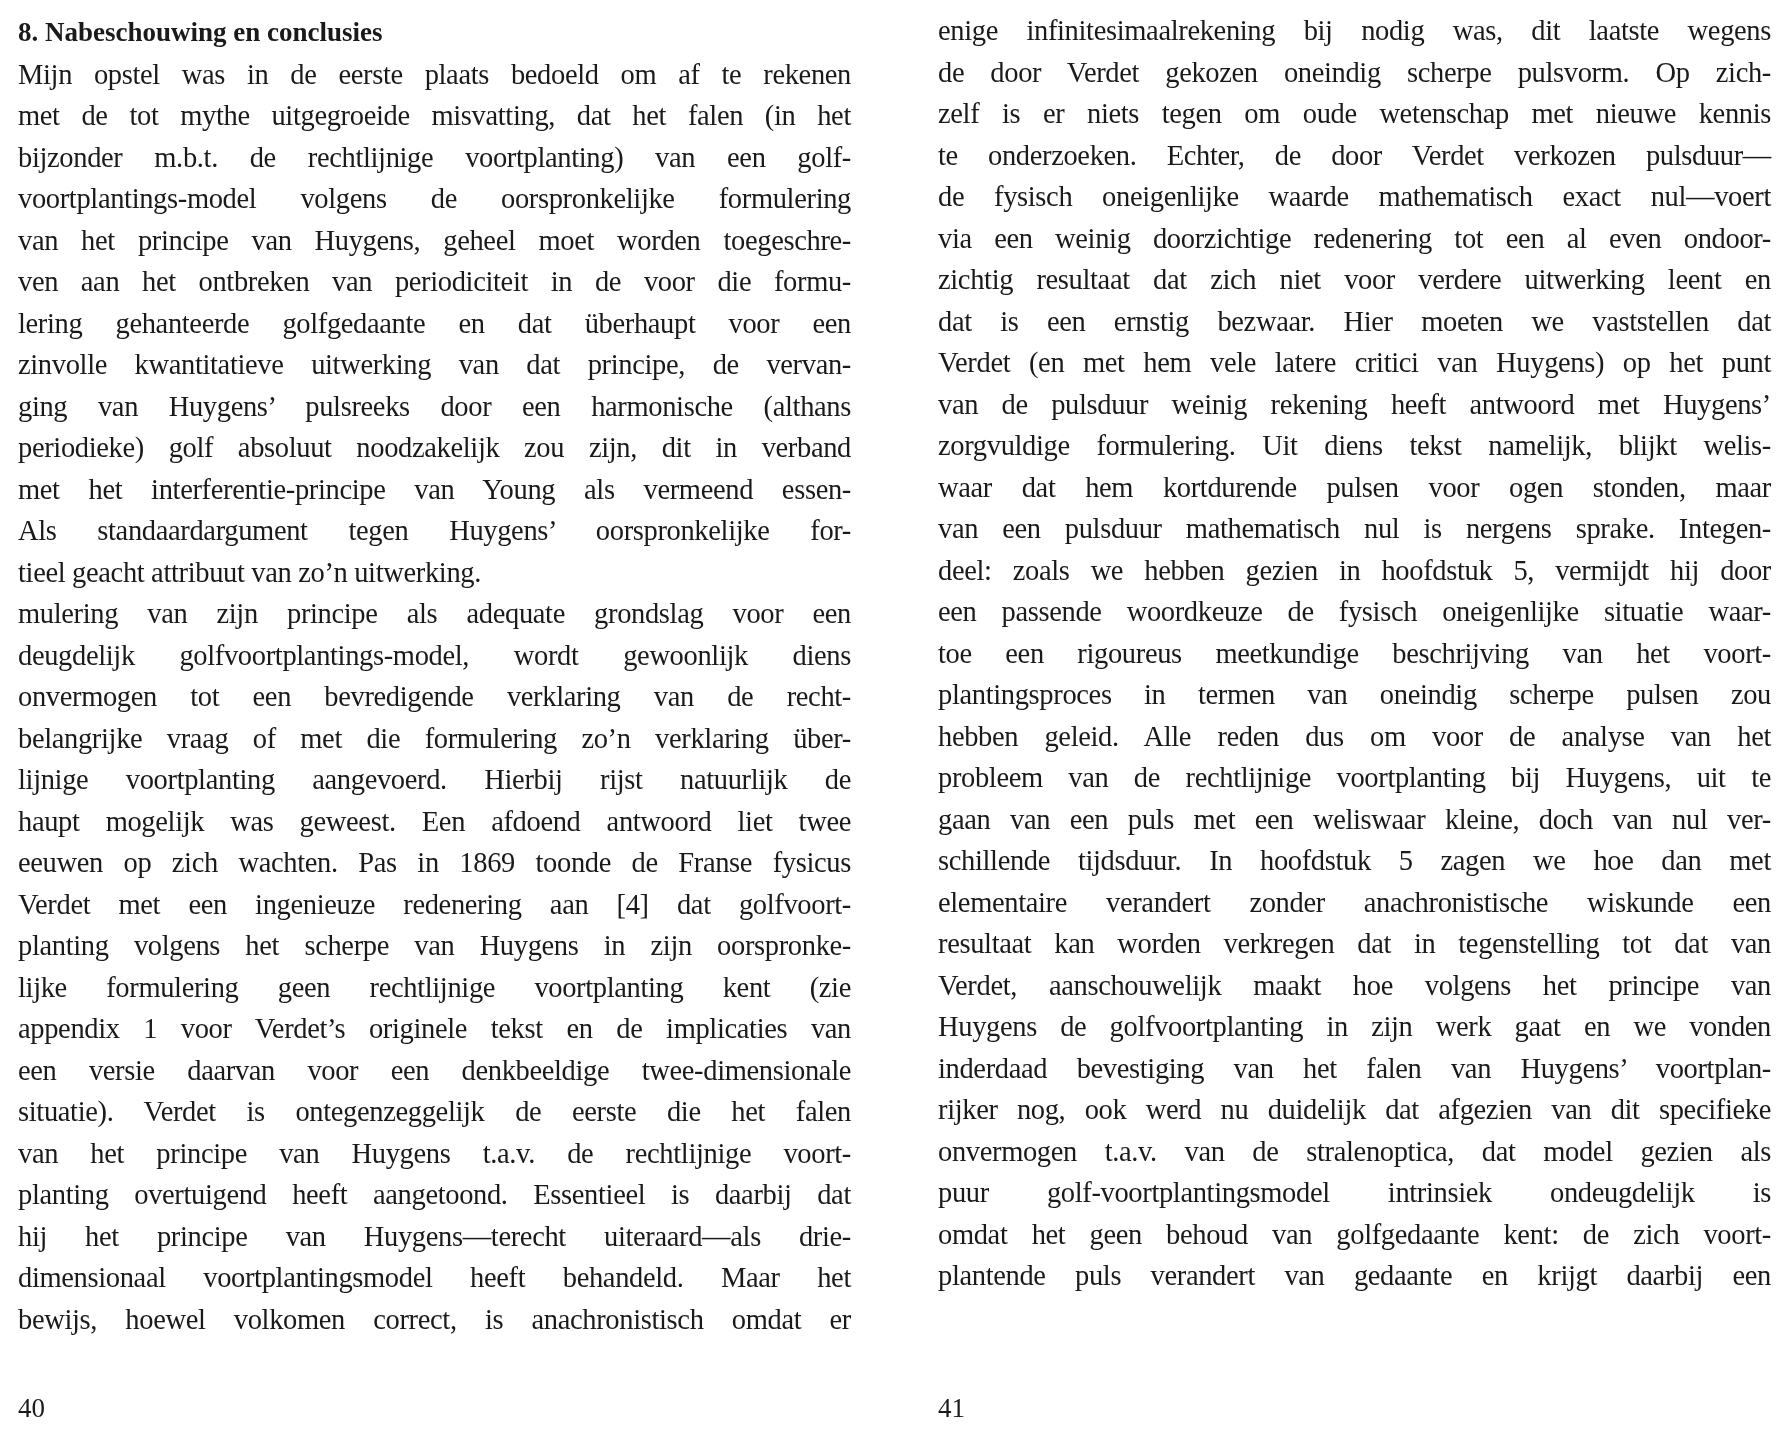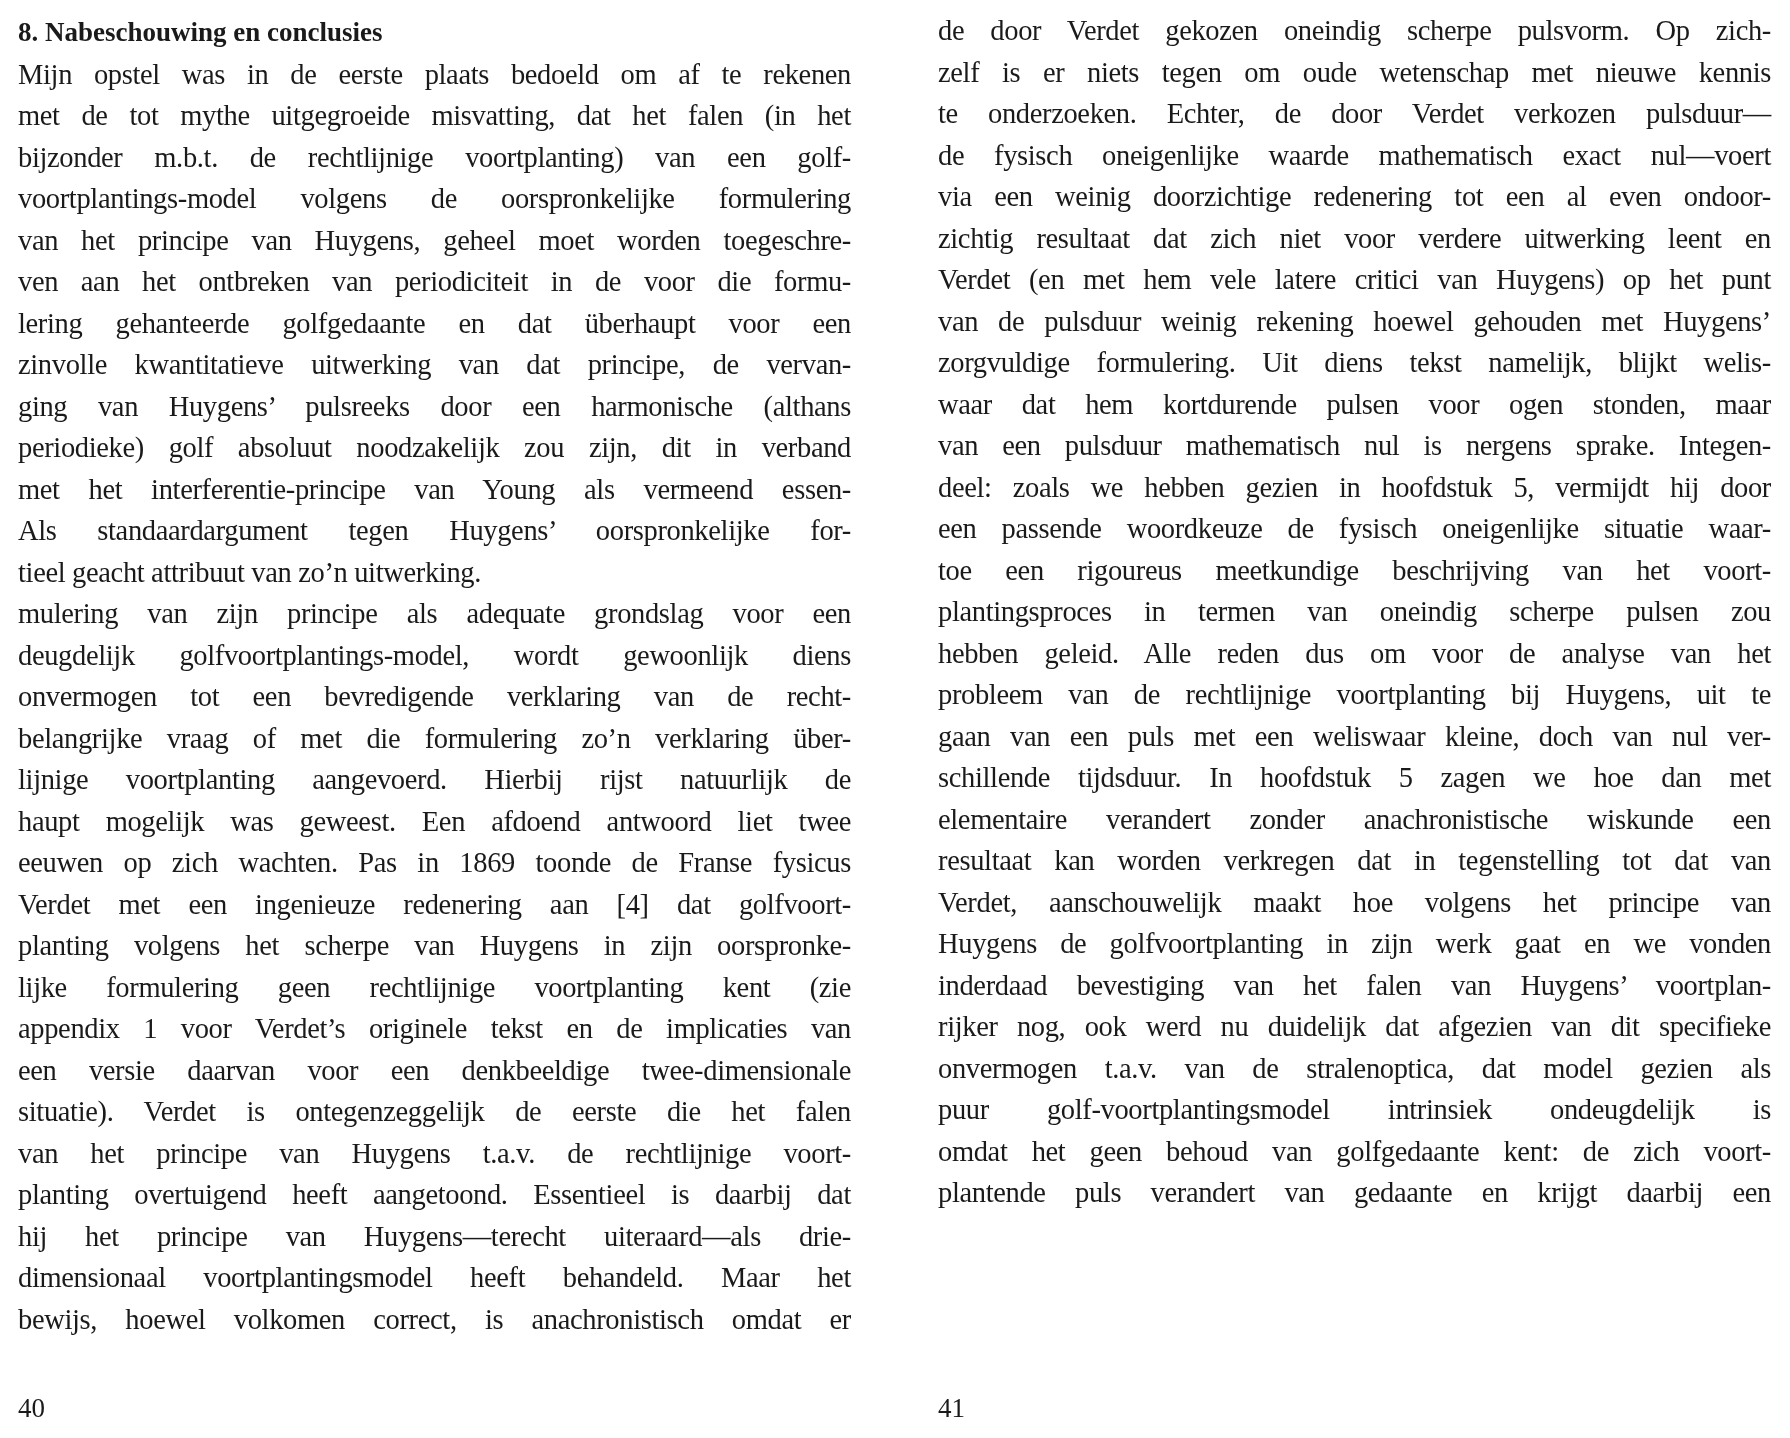--- a/index.html
+++ b/index.html
@@ -97,28 +97,30 @@
         <div class="line">dimensionaal voortplantingsmodel heeft behandeld. Maar het</div>
         <div class="line">bewijs, hoewel volkomen correct, is anachronistisch omdat er</div>
       </div>
   </div>
   <div class="page-number">40</div>
 </div>
 
 <div class="page page-right">
   <div class="text-block">
     <div id="right-lines">
+        <div class="line">enige infinitesimaalrekening bij nodig was, dit laatste wegens</div>
         <div class="line">de door Verdet gekozen oneindig scherpe pulsvorm. Op zich-</div>
         <div class="line">zelf is er niets tegen om oude wetenschap met nieuwe kennis</div>
         <div class="line">te onderzoeken. Echter, de door Verdet verkozen pulsduur—</div>
         <div class="line">de fysisch oneigenlijke waarde mathematisch exact nul—voert</div>
         <div class="line">via een weinig doorzichtige redenering tot een al even ondoor-</div>
         <div class="line">zichtig resultaat dat zich niet voor verdere uitwerking leent en</div>
+        <div class="line">dat is een ernstig bezwaar. Hier moeten we vaststellen dat</div>
         <div class="line">Verdet (en met hem vele latere critici van Huygens) op het punt</div>
-        <div class="line">van de pulsduur weinig rekening hoewel gehouden met Huygens’</div>
+        <div class="line">van de pulsduur weinig rekening heeft antwoord met Huygens’</div>
         <div class="line">zorgvuldige formulering. Uit diens tekst namelijk, blijkt welis-</div>
         <div class="line">waar dat hem kortdurende pulsen voor ogen stonden, maar</div>
         <div class="line">van een pulsduur mathematisch nul is nergens sprake. Integen-</div>
         <div class="line">deel: zoals we hebben gezien in hoofdstuk 5, vermijdt hij door</div>
         <div class="line">een passende woordkeuze de fysisch oneigenlijke situatie waar-</div>
         <div class="line">toe een rigoureus meetkundige beschrijving van het voort-</div>
         <div class="line">plantingsproces in termen van oneindig scherpe pulsen zou</div>
         <div class="line">hebben geleid. Alle reden dus om voor de analyse van het</div>
         <div class="line">probleem van de rechtlijnige voortplanting bij Huygens, uit te</div>
         <div class="line">gaan van een puls met een weliswaar kleine, doch van nul ver-</div>

